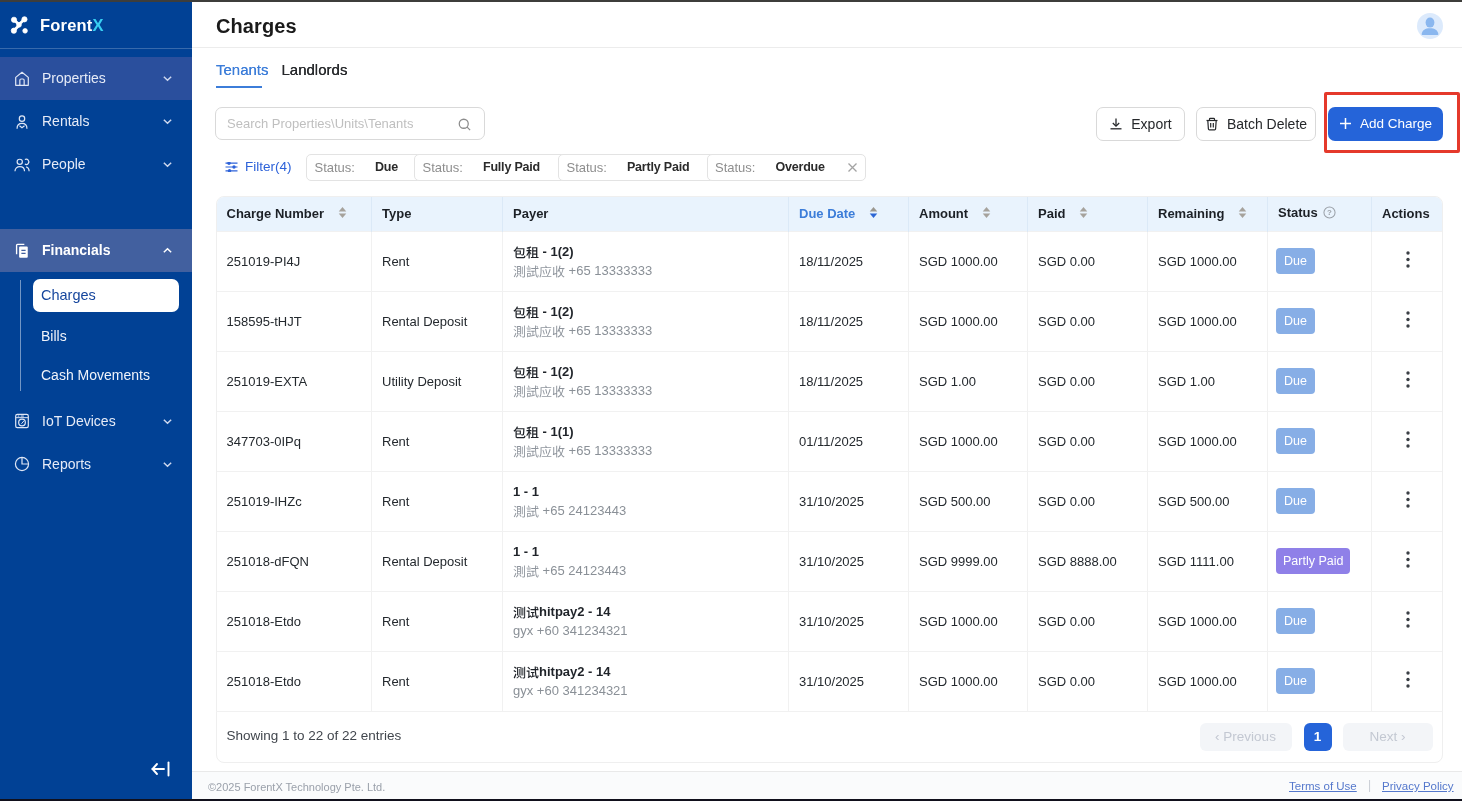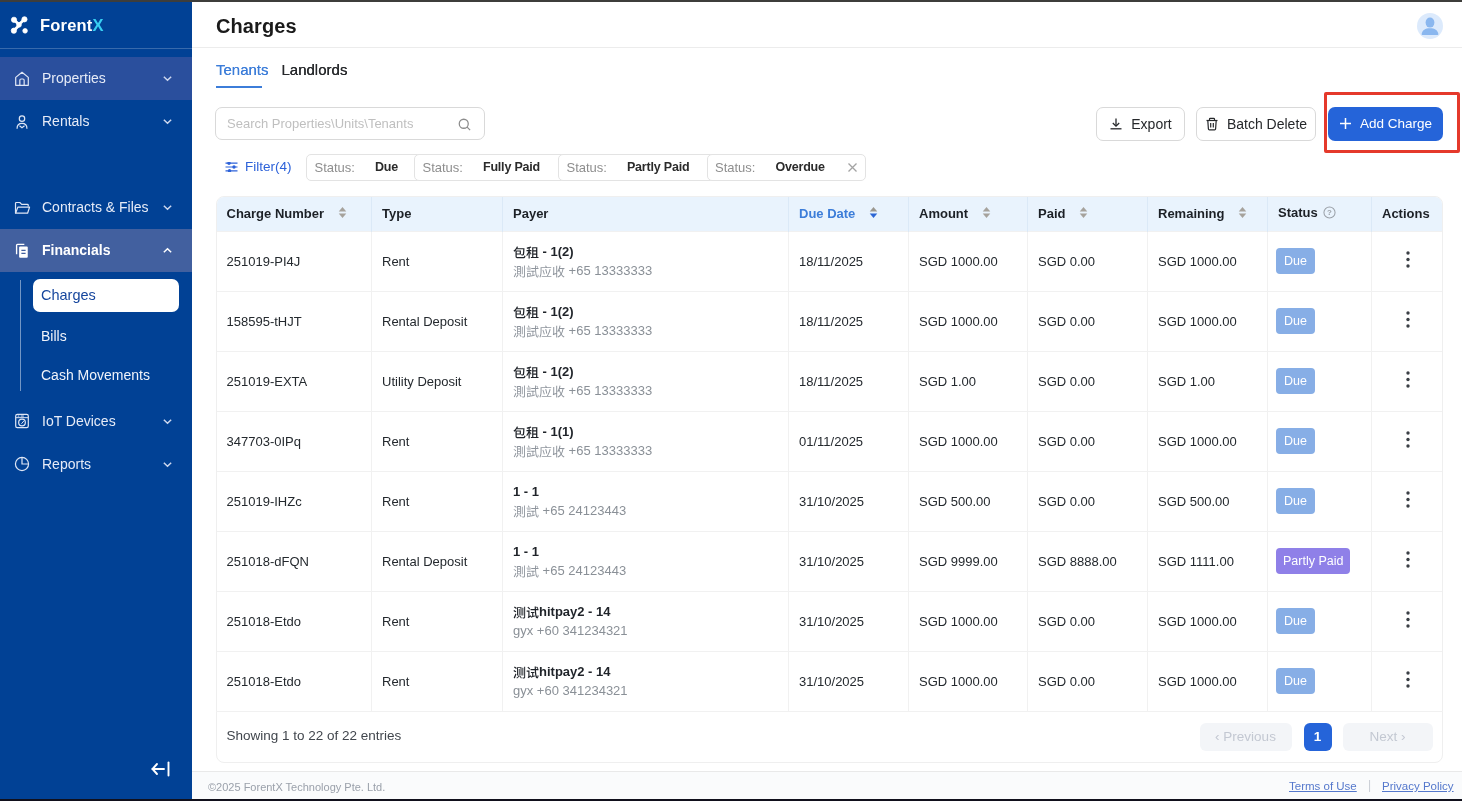--- a/index.html
+++ b/index.html
@@ -120,26 +120,28 @@
     <svg class="ic" viewBox="0 0 20 20" fill="none" stroke="#dfe6f5" stroke-width="1.35">
         <circle cx="10" cy="6.3" r="3"></circle>
         <path d="M4.5 17.4 C4.5 13.6 7 11.6 10 11.6 C13 11.6 15.5 13.6 15.5 17.4"></path>
         <path d="M7.2 14.2 L10 16.4 L12.8 14.2"></path>
       </svg>
     <span class="lb">Rentals</span>
     <svg class="ch" viewBox="0 0 12 12" fill="none" stroke="#cdd7ee" stroke-width="1.6">
         <path d="M2 4 L6 8 L10 4"></path>
       </svg>
   </div>
-  <div class="mitem" style="top:184px">
-    <svg class="ic" viewBox="0 0 20 20" fill="none" stroke="#dfe6f5" stroke-width="1.35" stroke-linejoin="round">
-        <path d="M2.8 15.8 V4.8 A0.9 0.9 0 0 1 3.7 3.9 H7.6 L9.6 5.9 H16 A0.9 0.9 0 0 1 16.9 6.8 V8.4"></path>
-        <path d="M2.8 15.8 L5.4 9 H18.4 L16.2 15.8 Z"></path>
-      </svg>
-    <span class="lb">Contracts &amp; Files</span>
+  <div class="mitem" style="top:141px">
+    <svg class="ic" viewBox="0 0 20 20" fill="none" stroke="#dfe6f5" stroke-width="1.35">
+        <circle cx="7.5" cy="6.5" r="2.9"></circle>
+        <path d="M2.2 17 C2.2 13.7 4.6 11.8 7.5 11.8 C10.4 11.8 12.8 13.7 12.8 17"></path>
+        <path d="M13.2 4 A2.9 2.9 0 1 1 13.2 9"></path>
+        <path d="M14.6 12 C16.8 12.6 17.9 14.5 17.9 17"></path>
+      </svg>
+    <span class="lb">People</span>
     <svg class="ch" viewBox="0 0 12 12" fill="none" stroke="#cdd7ee" stroke-width="1.6">
         <path d="M2 4 L6 8 L10 4"></path>
       </svg>
   </div>
   <div class="mitem" style="top:227px;background:#42609f">
     <svg class="ic" viewBox="0 0 20 20" fill="none">
         <path d="M4 13.6 V3.6 A1 1 0 0 1 5 2.6 H12.6" stroke="#fff" stroke-width="1.5" fill="none"></path>
         <rect x="6.8" y="5" width="9.6" height="12.4" rx="1.1" fill="#fff"></rect>
         <path d="M9.3 9.4 H14 M9.3 12.6 H14" stroke="#42609f" stroke-width="1.4"></path>
       </svg>

